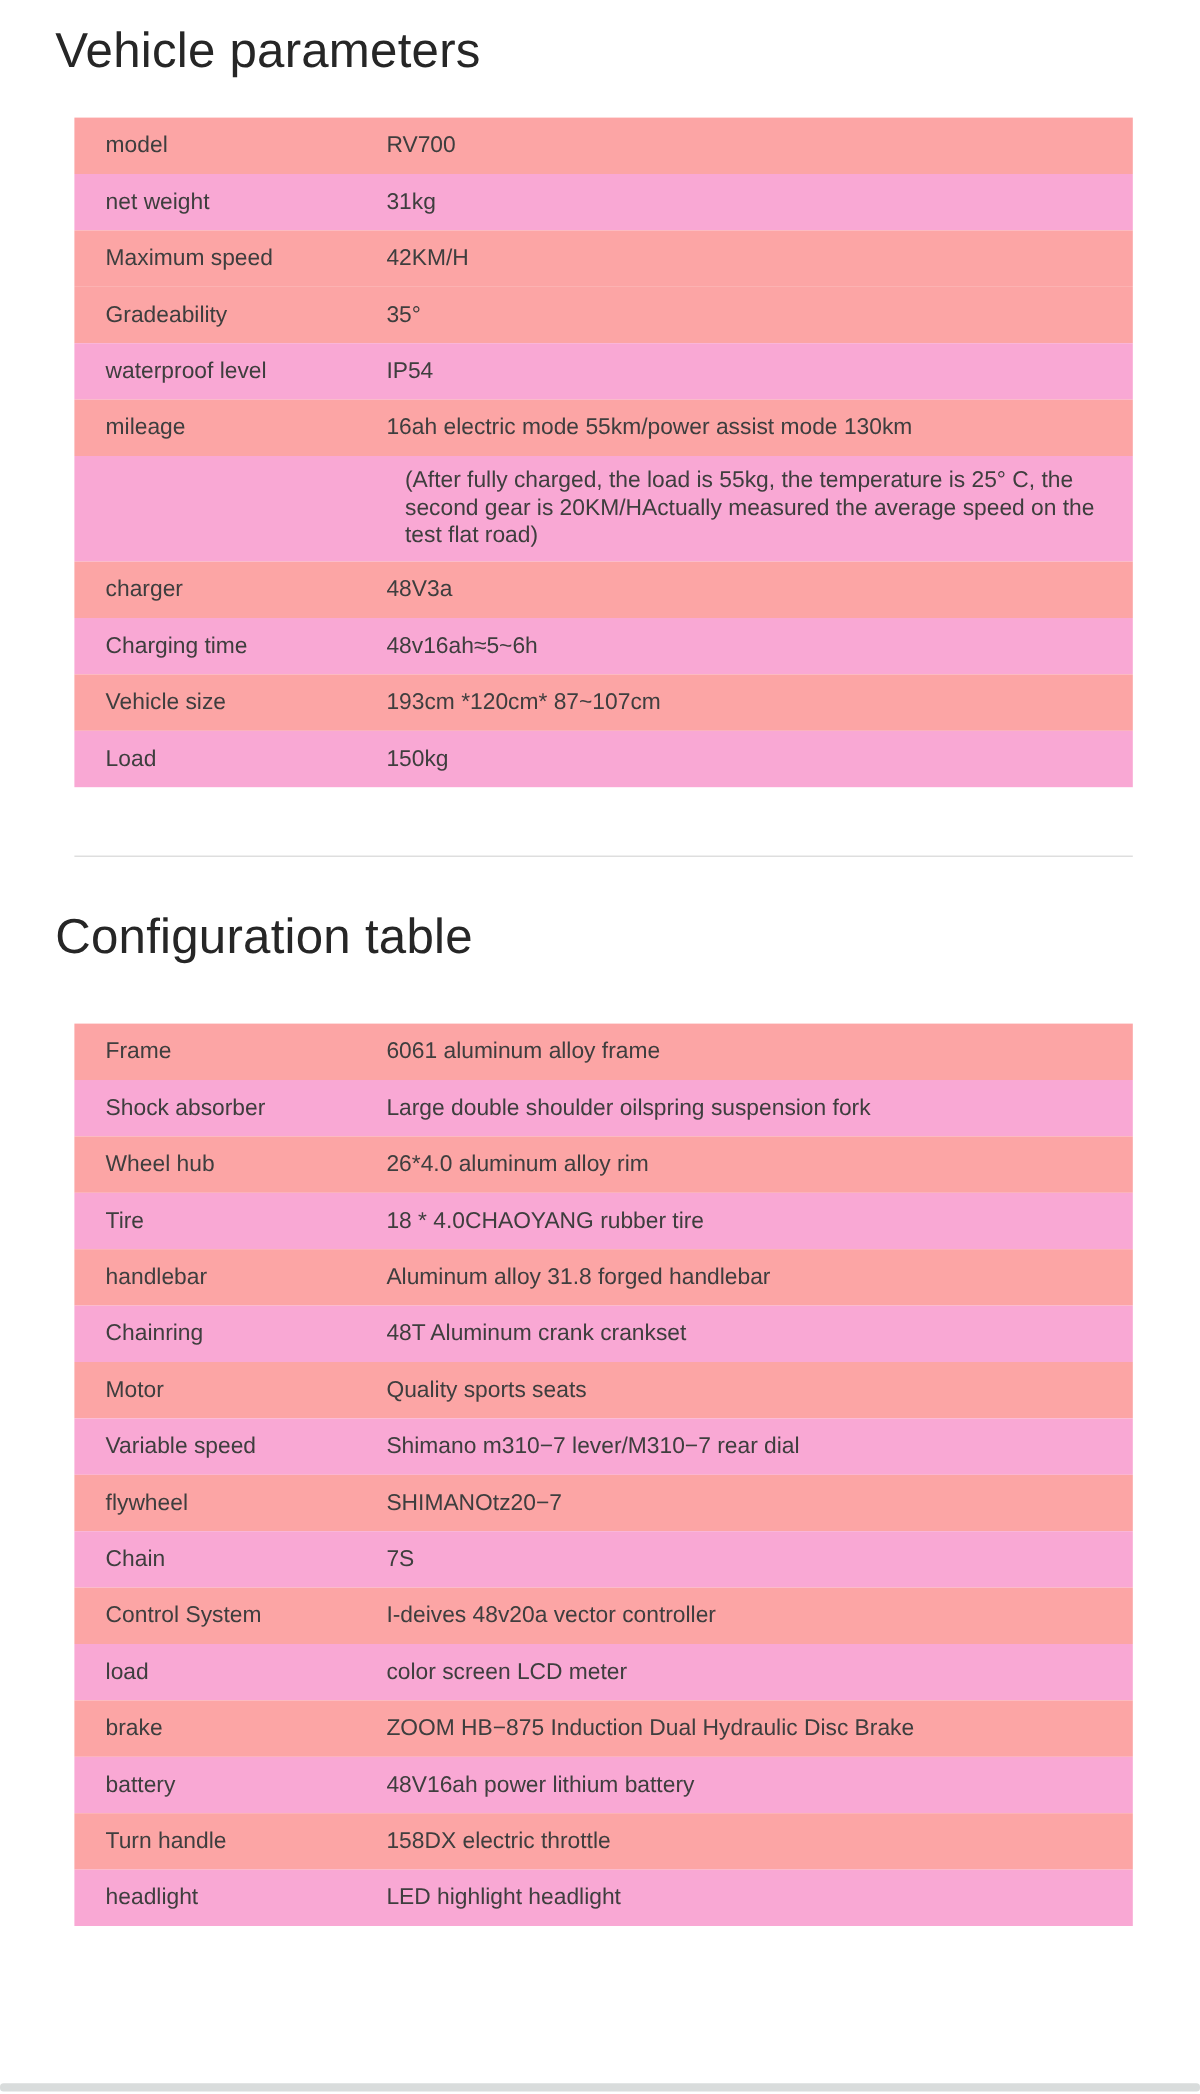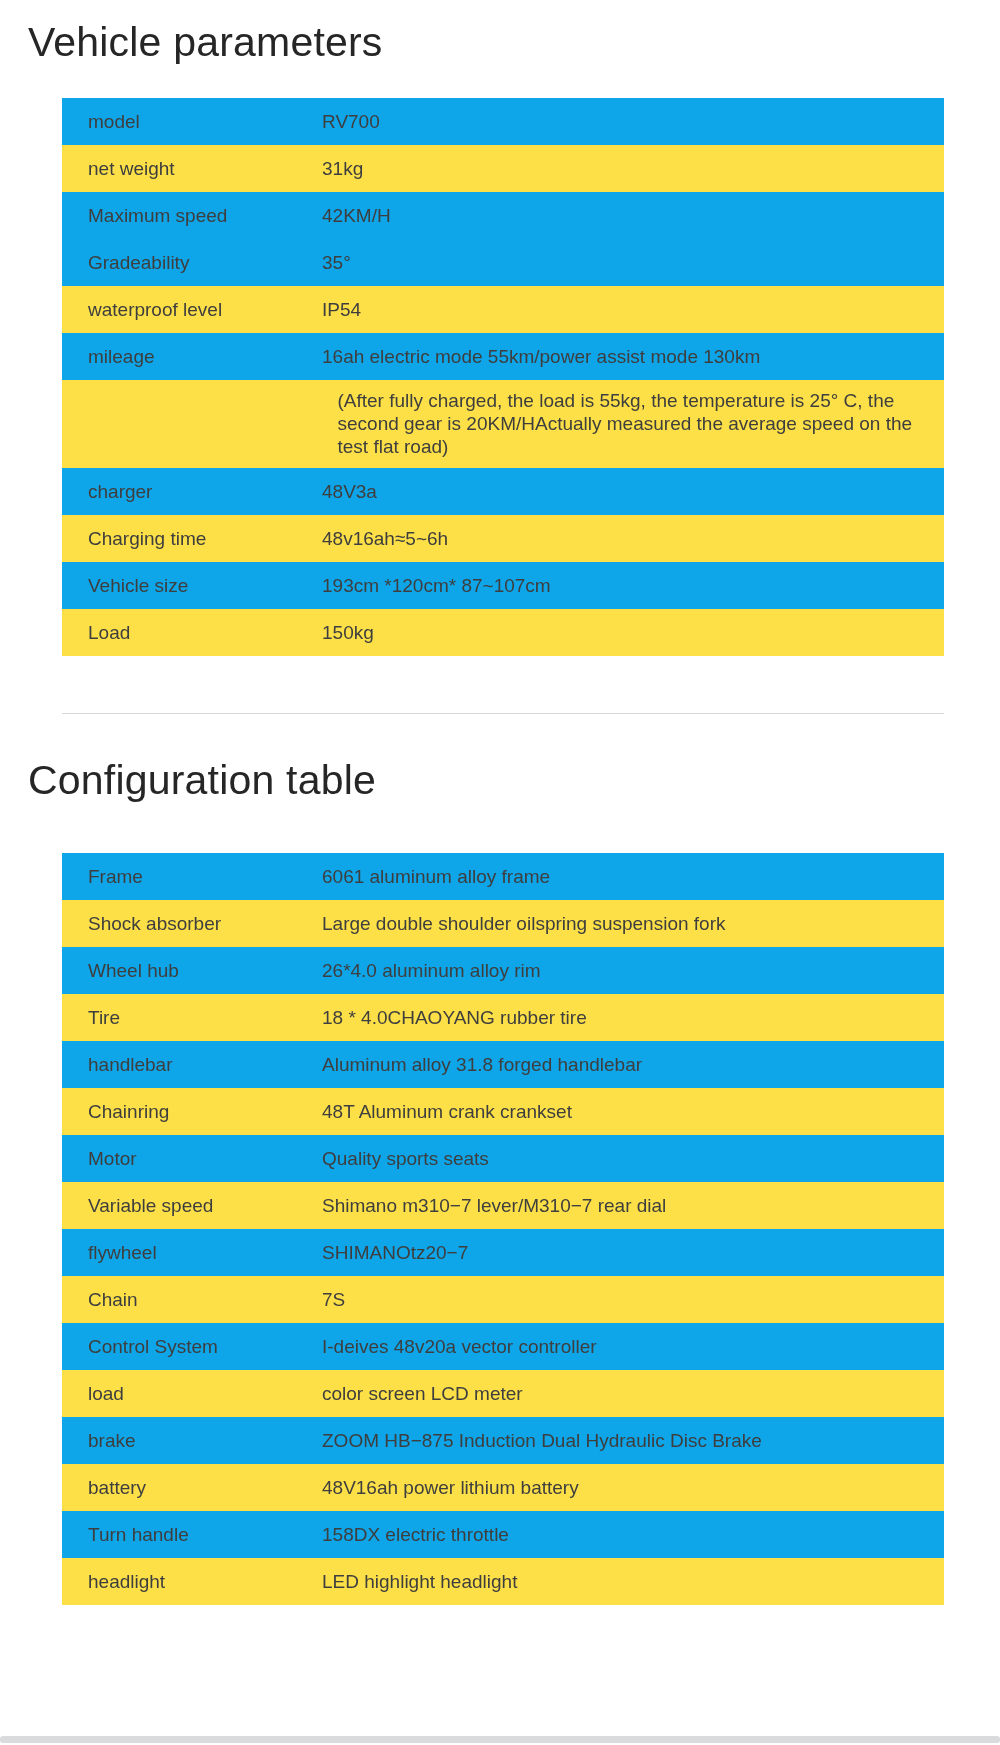--- a/index.html
+++ b/index.html
@@ -11,44 +11,44 @@
     position: relative;
     width: 1000px;
     height: 1745px;
     background: #ffffff;
     overflow: hidden;
     font-family: "Liberation Sans", "DejaVu Sans", sans-serif;
     color: #3e3e3e;
   }
   .section-title {
     margin: 0;
-    padding-left: 28px;
+    padding-left: 46px;
     font-size: 41px;
     line-height: 48px;
     font-weight: 300;
     color: #262626;
     letter-spacing: 0.2px;
   }
   .title-vehicle { padding-top: 18px; }
   .title-config  { margin-top: 42px; }
 
   .spec-table {
     width: 882px;
     margin-left: 62px;
   }
   .table-vehicle { margin-top: 32px; }
   .table-config  { margin-top: 49px; }
 
   .row {
     display: flex;
     align-items: center;
     min-height: 47px;
-    background: #fde047;
-  }
-  .row.shaded { background: #0ea5e9; }
+    background: #f9a8d4;
+  }
+  .row.shaded { background: #fca5a5; }
   .row .label {
     flex: 0 0 auto;
     width: 234px;
     padding-left: 26px;
     font-size: 19px;
     color: #3e3e3e;
   }
   .row .value {
     font-size: 19px;
     color: #3e3e3e;

